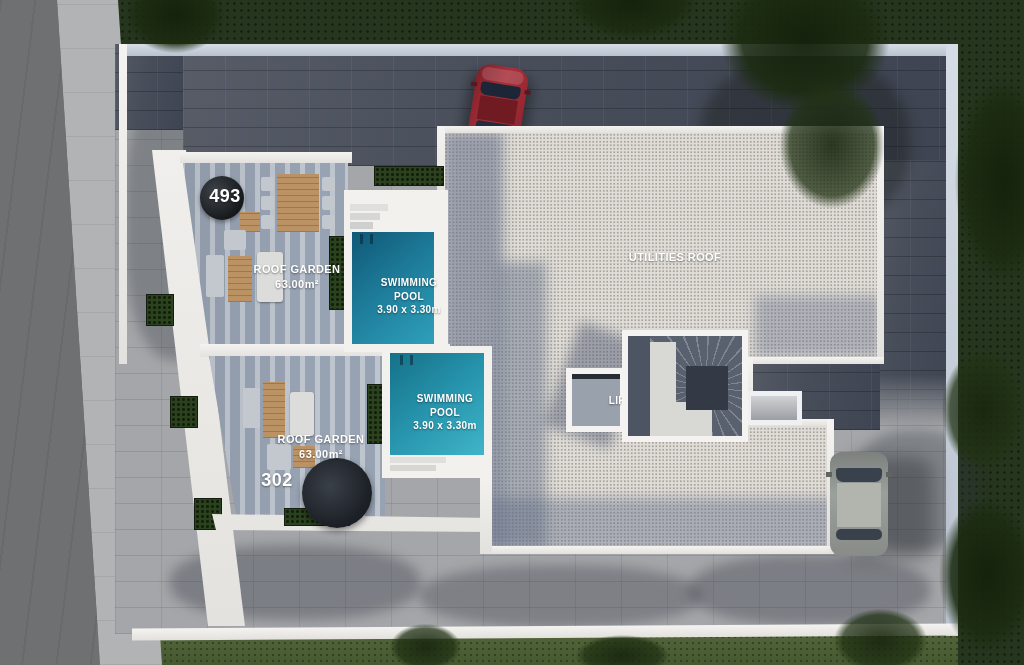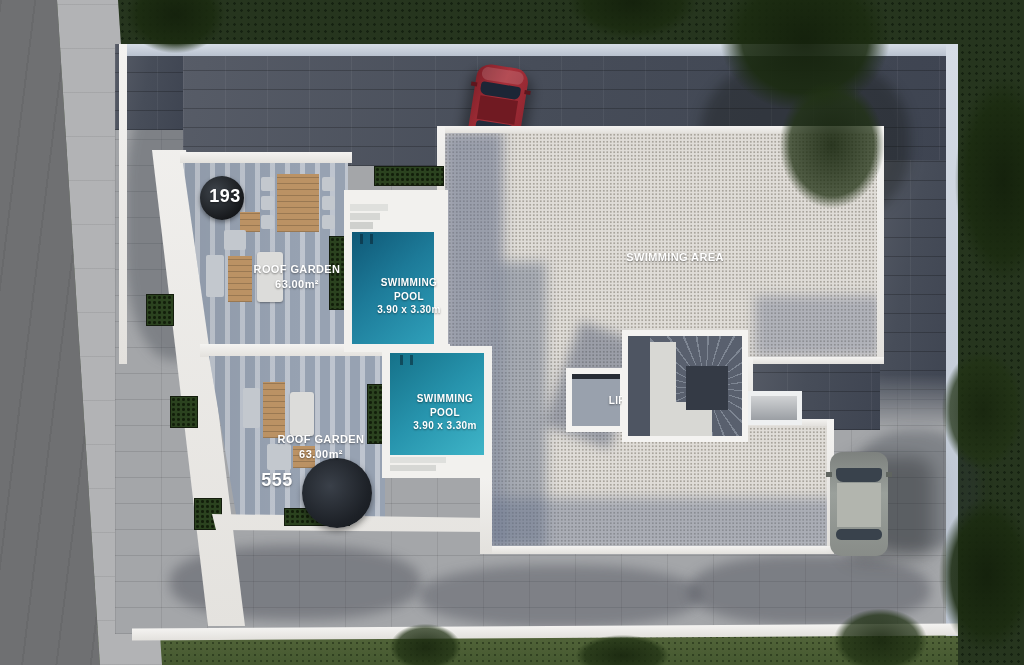--- a/index.html
+++ b/index.html
@@ -203,33 +203,33 @@
   <div class="abs tree" style="left:545px;top:-48px;width:175px;height:100px;"></div>
   <div class="abs tree" style="left:690px;top:-62px;width:230px;height:200px;"></div>
   <div class="abs bush" style="left:762px;top:60px;width:140px;height:170px;"></div>
   <div class="abs tree" style="left:938px;top:40px;width:130px;height:280px;"></div>
   <div class="abs bush" style="left:928px;top:330px;width:110px;height:160px;"></div>
   <div class="abs tree" style="left:922px;top:470px;width:130px;height:210px;"></div>
   <div class="abs bush" style="left:378px;top:616px;width:95px;height:62px;"></div>
   <div class="abs bush" style="left:560px;top:628px;width:125px;height:55px;"></div>
   <div class="abs bush" style="left:818px;top:598px;width:125px;height:85px;"></div>
 
-  <div class="lbl lbl-num abs" style="left:198px;top:184px;width:54px;">193</div>
+  <div class="lbl lbl-num abs" style="left:198px;top:184px;width:54px;">493</div>
   <div class="abs lbl" style="left:236px;top:262px;width:122px;">
     <div class="lbl-md">ROOF GARDEN</div>
     <div class="lbl-md">63.00m²</div>
   </div>
   <div class="abs lbl" style="left:347px;top:276px;width:100px;">
     <div class="lbl-sm">SWIMMING POOL</div>
     <div class="lbl-sm">3.90 x 3.30m</div>
   </div>
-  <div class="lbl lbl-md abs" style="left:595px;top:250px;width:160px;">SWIMMING AREA</div>
+  <div class="lbl lbl-md abs" style="left:595px;top:250px;width:160px;">UTILITIES ROOF</div>
   <div class="abs lbl" style="left:383px;top:392px;width:100px;">
     <div class="lbl-sm">SWIMMING POOL</div>
     <div class="lbl-sm">3.90 x 3.30m</div>
   </div>
   <div class="abs lbl" style="left:260px;top:432px;width:122px;">
     <div class="lbl-md">ROOF GARDEN</div>
     <div class="lbl-md">63.00m²</div>
   </div>
-  <div class="lbl lbl-num abs" style="left:250px;top:468px;width:54px;">555</div>
+  <div class="lbl lbl-num abs" style="left:250px;top:468px;width:54px;">302</div>
 
 </div>
 
 </body></html>

